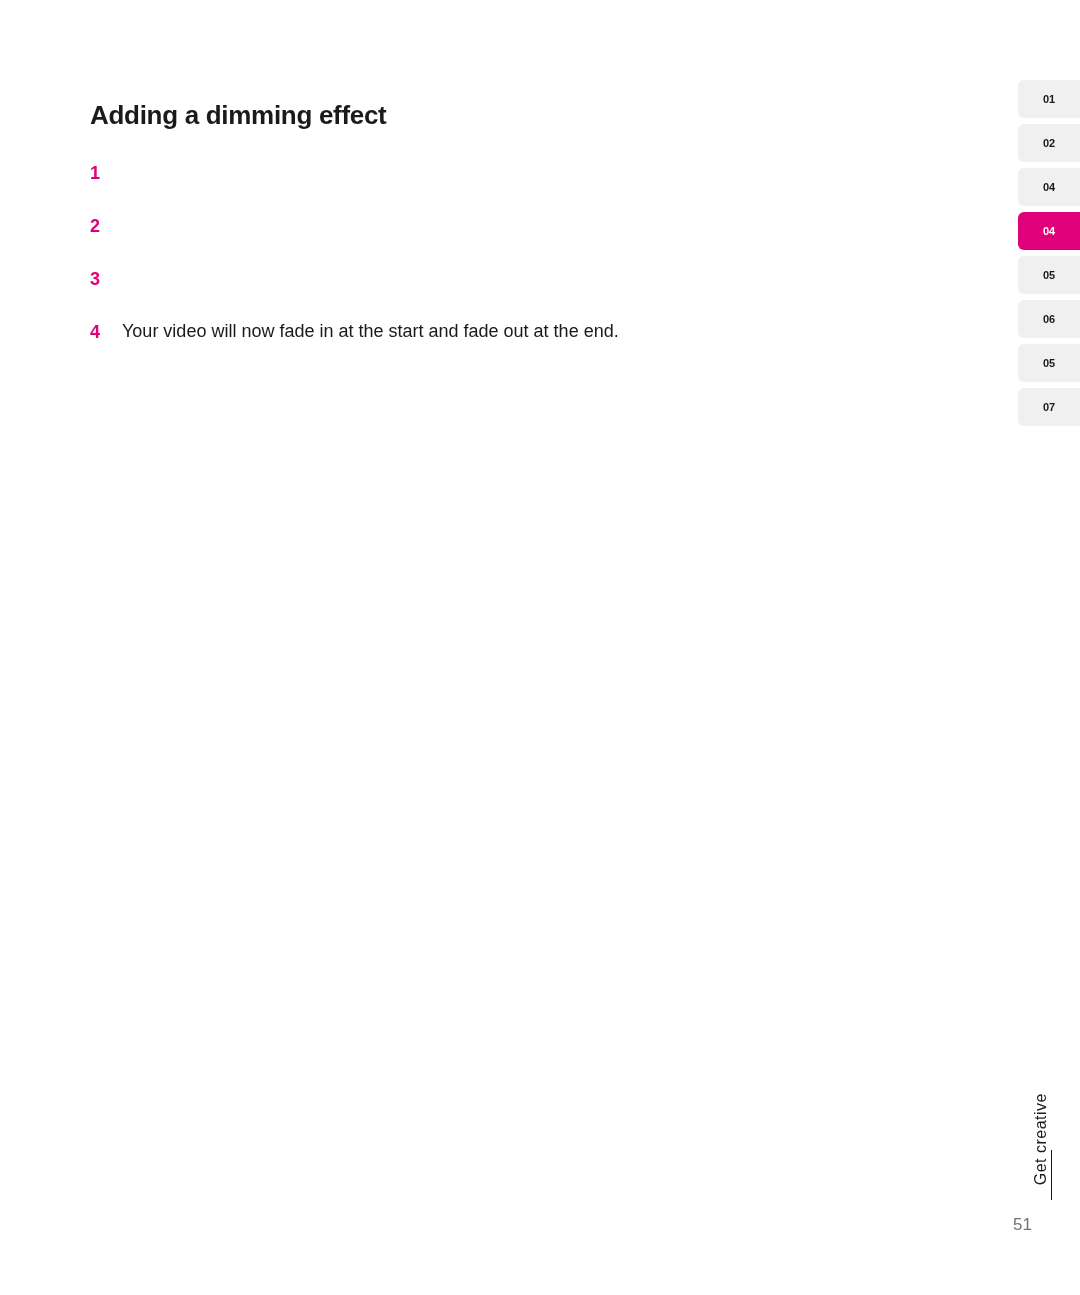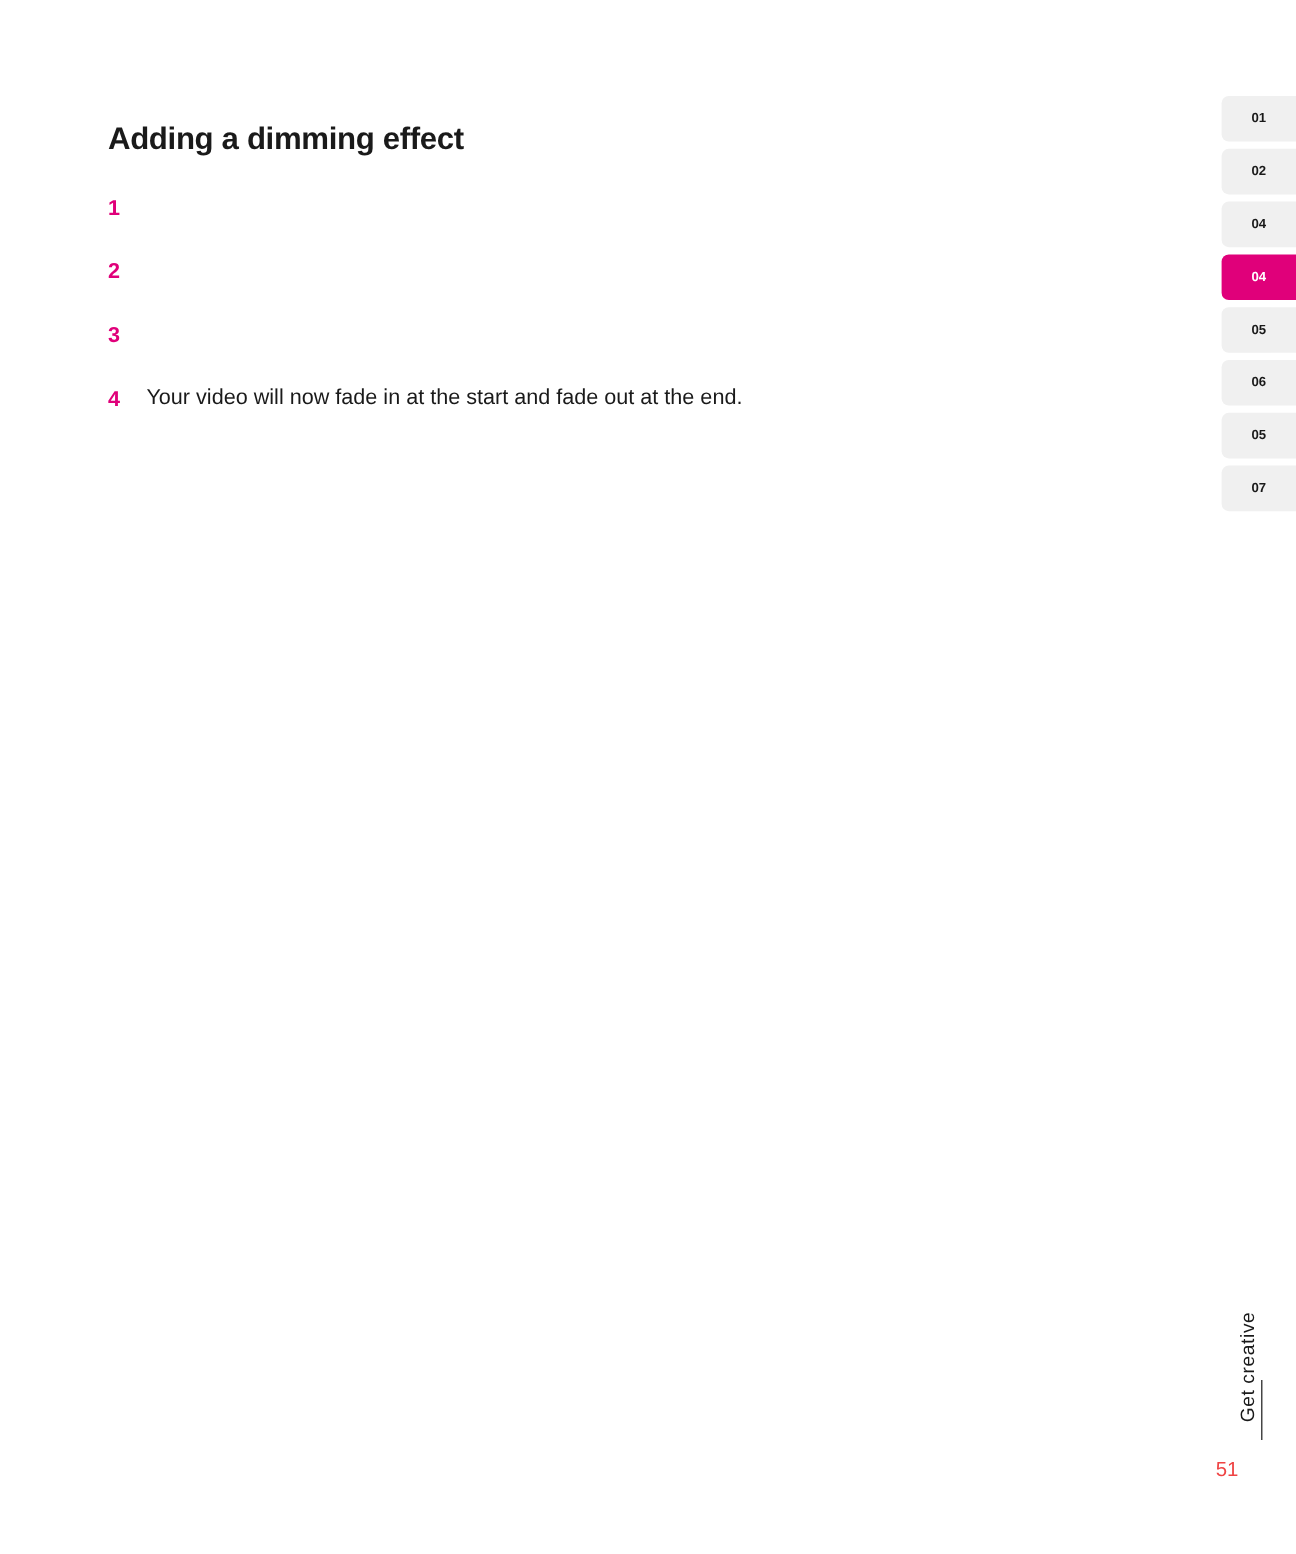--- a/index.html
+++ b/index.html
@@ -123,21 +123,21 @@
       height: 1px;
       border-right: 1px solid #1a1a1a;
       height: 50px;
     }
 
     .page-number {
       position: absolute;
       bottom: 60px;
       right: 48px;
       font-size: 17px;
-      color: #ef4444;
+      color: #737373;
       font-weight: 400;
     }
   </style>
 </head>
 <body>
 
 <div class="main-content">
 
   <h1 class="section-title">Adding a dimming effect</h1>
 

